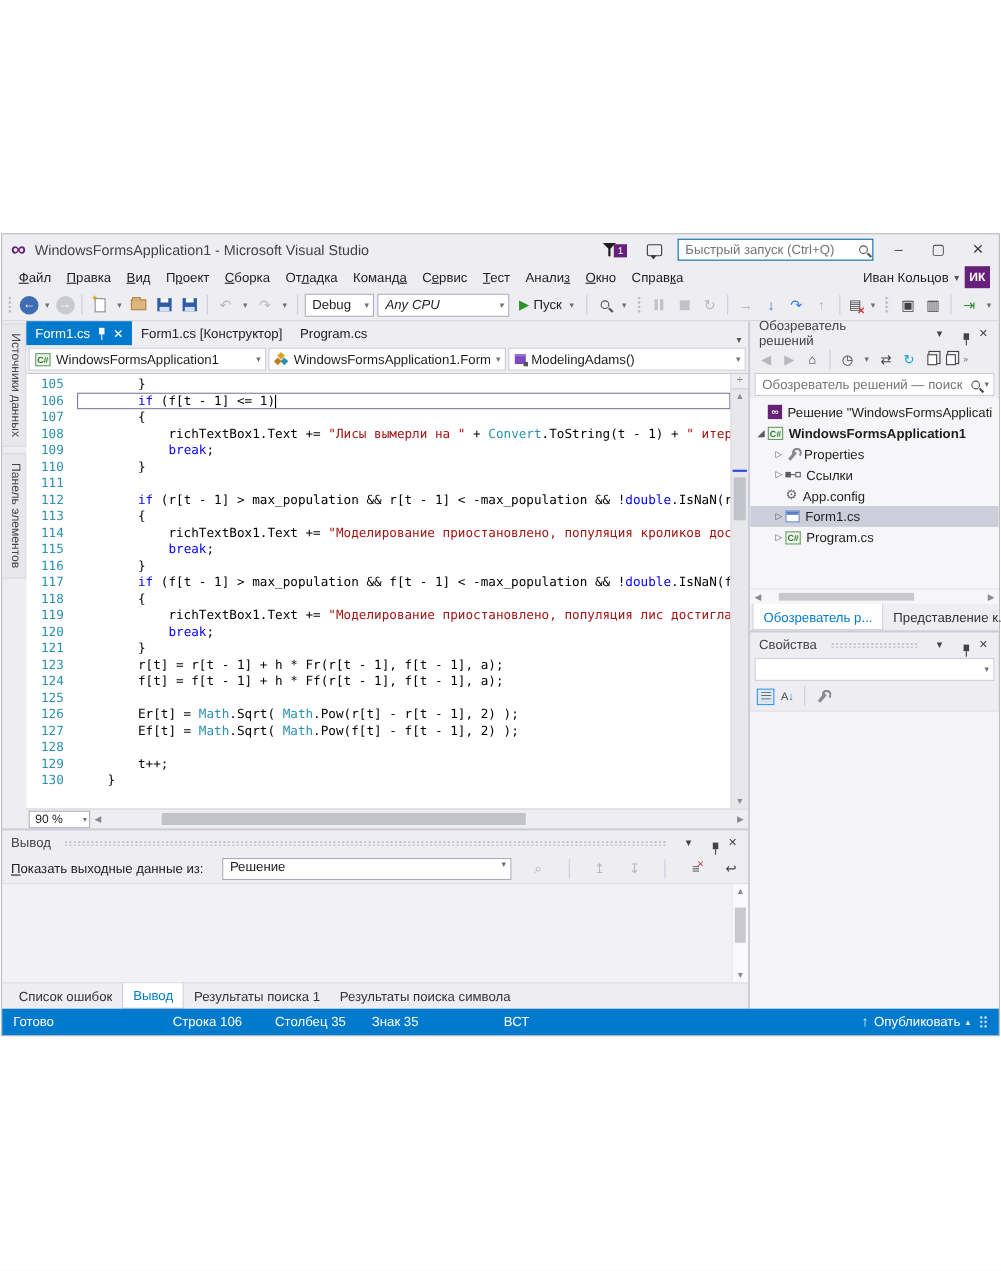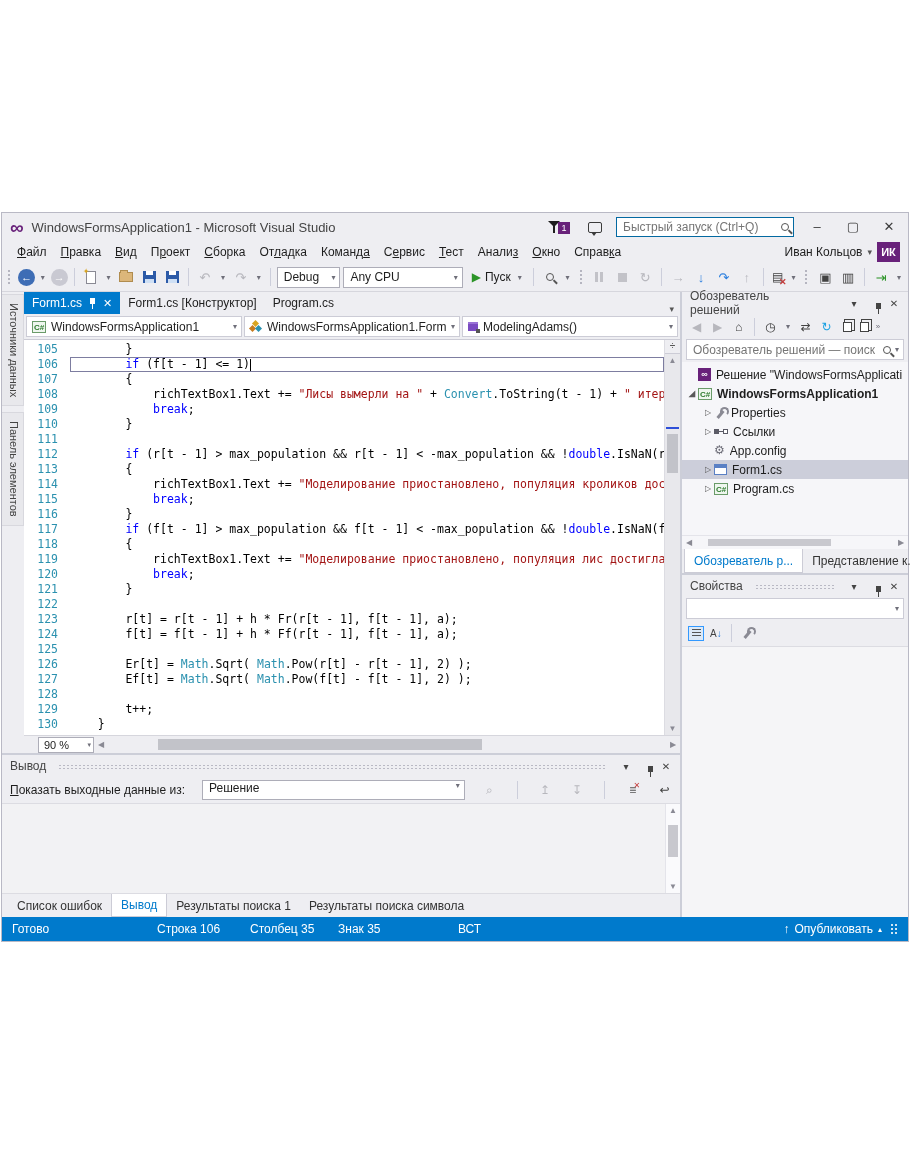--- a/index.html
+++ b/index.html
@@ -49,21 +49,21 @@
   .icon-save { width:13px; height:12px; background:#2d5ba8; position:relative; }
   .icon-save::before { content:""; position:absolute; top:0; left:3px; width:7px; height:4px; background:#fff; }
   .icon-save::after { content:""; position:absolute; bottom:0; left:2px; width:9px; height:4px; background:#cfe0f5; }
   .icon-folder { width:14px; height:10px; background:#dcb67a; border:1px solid #b08c4f; position:relative; }
   .icon-folder::before { content:""; position:absolute; top:-3px; left:0; width:6px; height:2px; background:#dcb67a; border:1px solid #b08c4f; border-bottom:none; }
   .icon-newfile { width:10px; height:13px; background:#fff; border:1px solid #8a8a94; position:relative; }
   .icon-newfile::after { content:"✦"; position:absolute; left:-4px; top:-5px; color:#d9a520; font-size:8px; }
   .combo { height:21px; background:#fff; border:1px solid #adadb8; display:flex; align-items:center; padding:0 4px 0 6px; font-size:12px; }
   .combo .cb-caret { margin-left:auto; font-size:8px; color:#6f6f7a; padding-left:6px; }
   .combo.debug { width:64px; }
-  .combo.platform { width:120px; }
+  .combo.platform { width:120px;font-style:italic; }
   .start-btn { display:flex; align-items:center; gap:4px; padding:0 2px 0 6px; }
   .start-btn .play { color:#2c9428; font-size:12px; }
   .pause-bars { display:inline-flex; gap:2px; }
   .pause-bars i { width:3px; height:10px; background:#c2c2c8; }
   .stop-sq { width:9px; height:9px; background:#c2c2c8; }
   .ovl { position:relative; display:inline-flex; align-items:center; justify-content:center; width:16px; height:16px; font-size:12px; color:#424242; }
   .ovl .x-red { position:absolute; right:-1px; bottom:-2px; color:#c43b3b; font-size:9px; font-weight:bold; }
 
   
   .main { flex:1; display:flex; min-height:0; }
@@ -104,21 +104,21 @@
   .caret-bar { display:inline-block; width:1px; height:12px; background:#000; vertical-align:middle; }
 
   .vscroll { width:16px; flex:none; background:#e8e8ec; display:flex; flex-direction:column; align-items:center; border-left:1px solid #dcdce2; }
   .split-handle { width:100%; height:14px; background:#eeeef2; border-bottom:1px solid #ccccd6; text-align:center; line-height:12px; font-size:10px; color:#555; }
   .sc-arrow { color:#8a8a94; font-size:8px; height:13px; line-height:13px; }
   .v-track { flex:1; width:100%; position:relative; }
   .caret-mark { position:absolute; left:1px; right:1px; top:17%; height:2px; background:#2e4fd8; }
   .v-thumb { position:absolute; left:2px; right:2px; top:19%; height:11%; background:#c2c3c9; }
 
   .ed-bottom { height:18px; display:flex; align-items:center; background:#eeeef2; border-top:1px solid #d6d6dd; }
-  .zoom-combo { width:56px; height:16px; background:#fff; border:1px solid #adadb8; display:flex; align-items:center; font-size:11px; padding:0 2px 0 5px; margin-left:14px; }
+  .zoom-combo { width:56px; height:16px; background:#fff; border:1px solid #adadb8; display:flex; align-items:center; font-size:11px; padding:0 2px 0 5px; margin-left:2px; }
   .zoom-combo .cb-caret { margin-left:auto; font-size:7px; color:#6f6f7a; }
   .h-arrow { width:14px; text-align:center; color:#8a8a94; font-size:8px; }
   .h-track { flex:1; height:100%; position:relative; }
   .h-thumb { position:absolute; top:3px; bottom:3px; left:9%; width:58%; background:#c2c3c9; }
 
   
   .output-panel { flex:1; display:flex; flex-direction:column; border-top:2px solid #ccced8; min-height:0; }
   .panel-title { height:22px; display:flex; align-items:center; padding:0 6px 0 8px; color:#444; font-size:12px; gap:4px; }
   .title-grip { flex:1; height:5px; margin:0 8px; background-image:radial-gradient(circle,#b9b9c4 0.8px,transparent 1px); background-size:4px 3px; }
   .pt-btn { color:#444; font-size:10px; width:16px; text-align:center; }
@@ -359,21 +359,20 @@
                   <div class="crow"><span class="ln">112</span><span class="ct"><span class="sg-p">        </span><span class="sg-k">if</span><span class="sg-p"> (r[t - 1] &gt; max_population &amp;&amp; r[t - 1] &lt; -max_population &amp;&amp; !</span><span class="sg-k">double</span><span class="sg-p">.IsNaN(r[t - </span></span></div>
                   <div class="crow"><span class="ln">113</span><span class="ct"><span class="sg-p">        {</span></span></div>
                   <div class="crow"><span class="ln">114</span><span class="ct"><span class="sg-p">            richTextBox1.Text += </span><span class="sg-s">"Моделирование приостановлено, популяция кроликов достигл</span></span></div>
                   <div class="crow"><span class="ln">115</span><span class="ct"><span class="sg-p">            </span><span class="sg-k">break</span><span class="sg-p">;</span></span></div>
                   <div class="crow"><span class="ln">116</span><span class="ct"><span class="sg-p">        }</span></span></div>
                   <div class="crow"><span class="ln">117</span><span class="ct"><span class="sg-p">        </span><span class="sg-k">if</span><span class="sg-p"> (f[t - 1] &gt; max_population &amp;&amp; f[t - 1] &lt; -max_population &amp;&amp; !</span><span class="sg-k">double</span><span class="sg-p">.IsNaN(f[t - </span></span></div>
                   <div class="crow"><span class="ln">118</span><span class="ct"><span class="sg-p">        {</span></span></div>
                   <div class="crow"><span class="ln">119</span><span class="ct"><span class="sg-p">            richTextBox1.Text += </span><span class="sg-s">"Моделирование приостановлено, популяция лис достигла пор</span></span></div>
                   <div class="crow"><span class="ln">120</span><span class="ct"><span class="sg-p">            </span><span class="sg-k">break</span><span class="sg-p">;</span></span></div>
                   <div class="crow"><span class="ln">121</span><span class="ct"><span class="sg-p">        }</span></span></div>
-                  <div class="crow"><span class="ln">122</span><span class="ct"></span></div>
                   <div class="crow"><span class="ln">123</span><span class="ct"><span class="sg-p">        r[t] = r[t - 1] + h * Fr(r[t - 1], f[t - 1], a);</span></span></div>
                   <div class="crow"><span class="ln">124</span><span class="ct"><span class="sg-p">        f[t] = f[t - 1] + h * Ff(r[t - 1], f[t - 1], a);</span></span></div>
                   <div class="crow"><span class="ln">125</span><span class="ct"></span></div>
                   <div class="crow"><span class="ln">126</span><span class="ct"><span class="sg-p">        Er[t] = </span><span class="sg-t">Math</span><span class="sg-p">.Sqrt( </span><span class="sg-t">Math</span><span class="sg-p">.Pow(r[t] - r[t - 1], 2) );</span></span></div>
                   <div class="crow"><span class="ln">127</span><span class="ct"><span class="sg-p">        Ef[t] = </span><span class="sg-t">Math</span><span class="sg-p">.Sqrt( </span><span class="sg-t">Math</span><span class="sg-p">.Pow(f[t] - f[t - 1], 2) );</span></span></div>
                   <div class="crow"><span class="ln">128</span><span class="ct"></span></div>
                   <div class="crow"><span class="ln">129</span><span class="ct"><span class="sg-p">        t++;</span></span></div>
                   <div class="crow"><span class="ln">130</span><span class="ct"><span class="sg-p">    }</span></span></div>
                 </div>
               <div class="vscroll">

